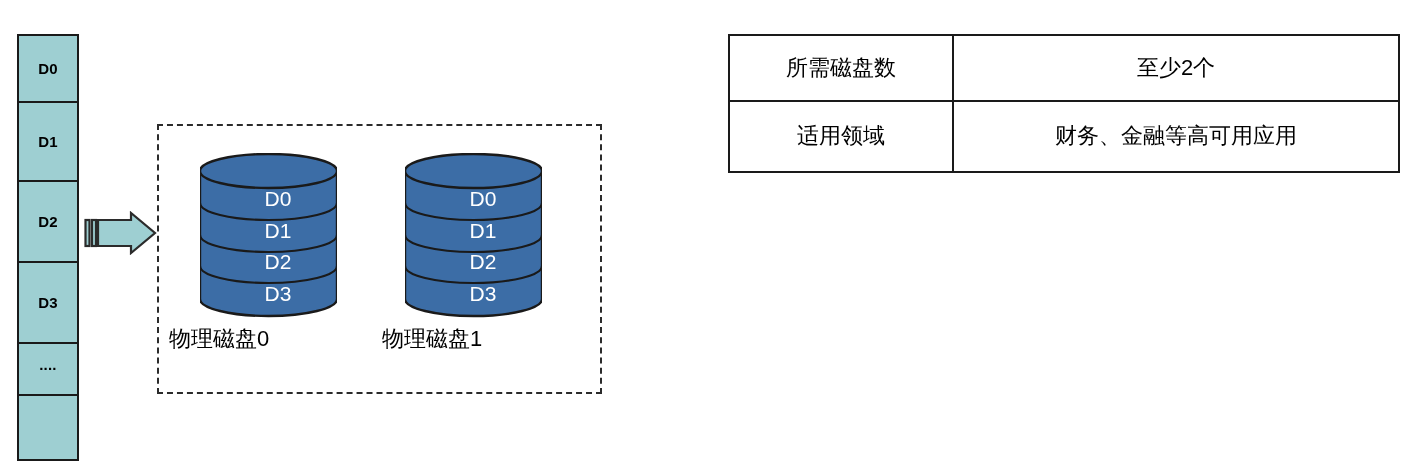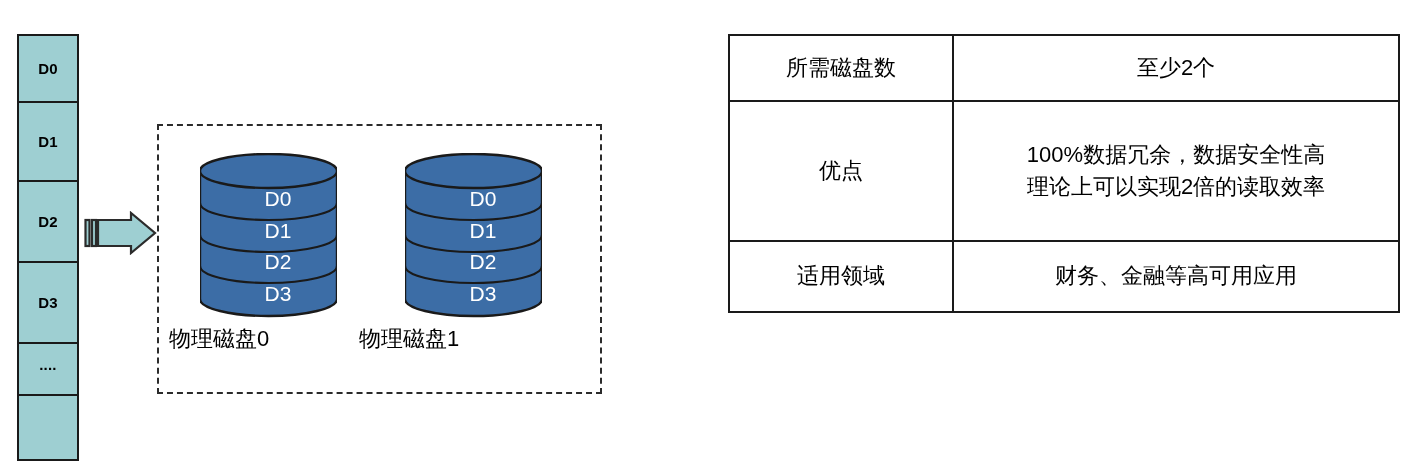--- a/index.html
+++ b/index.html
@@ -79,21 +79,21 @@
   .disk-label {
     position: absolute;
     top: 198px;
     width: 200px;
     text-align: left;
     font-size: 22px;
     color: #000000;
     font-family: "Liberation Sans", "DejaVu Sans", sans-serif;
   }
   #disk-label-0 { left: 10px; }
-  #disk-label-1 { left: 200px; }
+  #disk-label-1 { left: 223px; }
 
   
   #spec-table {
     position: absolute;
     left: 728px;
     top: 34px;
     width: 672px;
     border-collapse: collapse;
     table-layout: fixed;
   }
@@ -183,27 +183,20 @@
 </div>
 
 <table id="spec-table">
   <tbody>
     <tr class="row-h1">
       <td class="label-cell">所需磁盘数</td>
       <td>
         <span class="cell-line">至少2个</span>
       </td>
     </tr>
-    <tr class="row-h2">
-      <td class="label-cell">优点</td>
-      <td>
-        <span class="cell-line">100%数据冗余，数据安全性高</span>
-        <span class="cell-line">理论上可以实现2倍的读取效率</span>
-      </td>
-    </tr>
     <tr class="row-h4">
       <td class="label-cell">适用领域</td>
       <td>
         <span class="cell-line">财务、金融等高可用应用</span>
       </td>
     </tr>
   </tbody>
 </table>
 
 </body></html>

